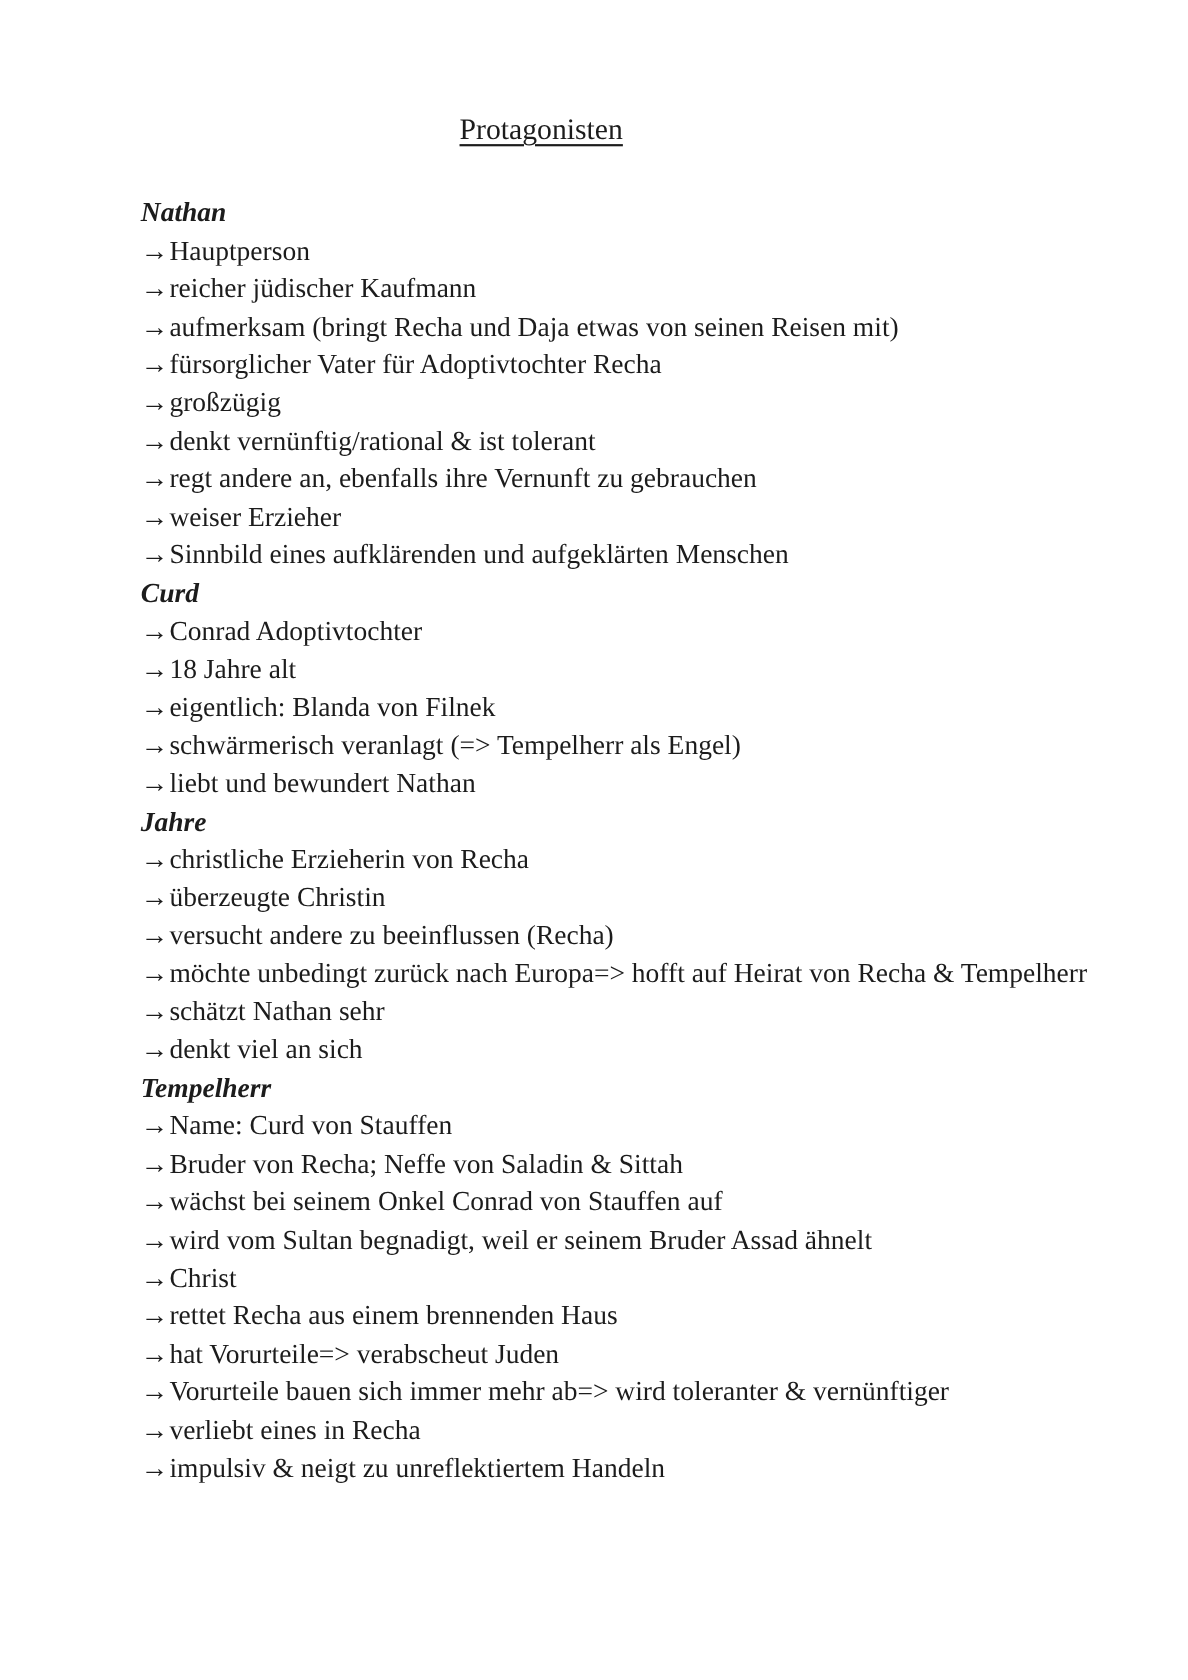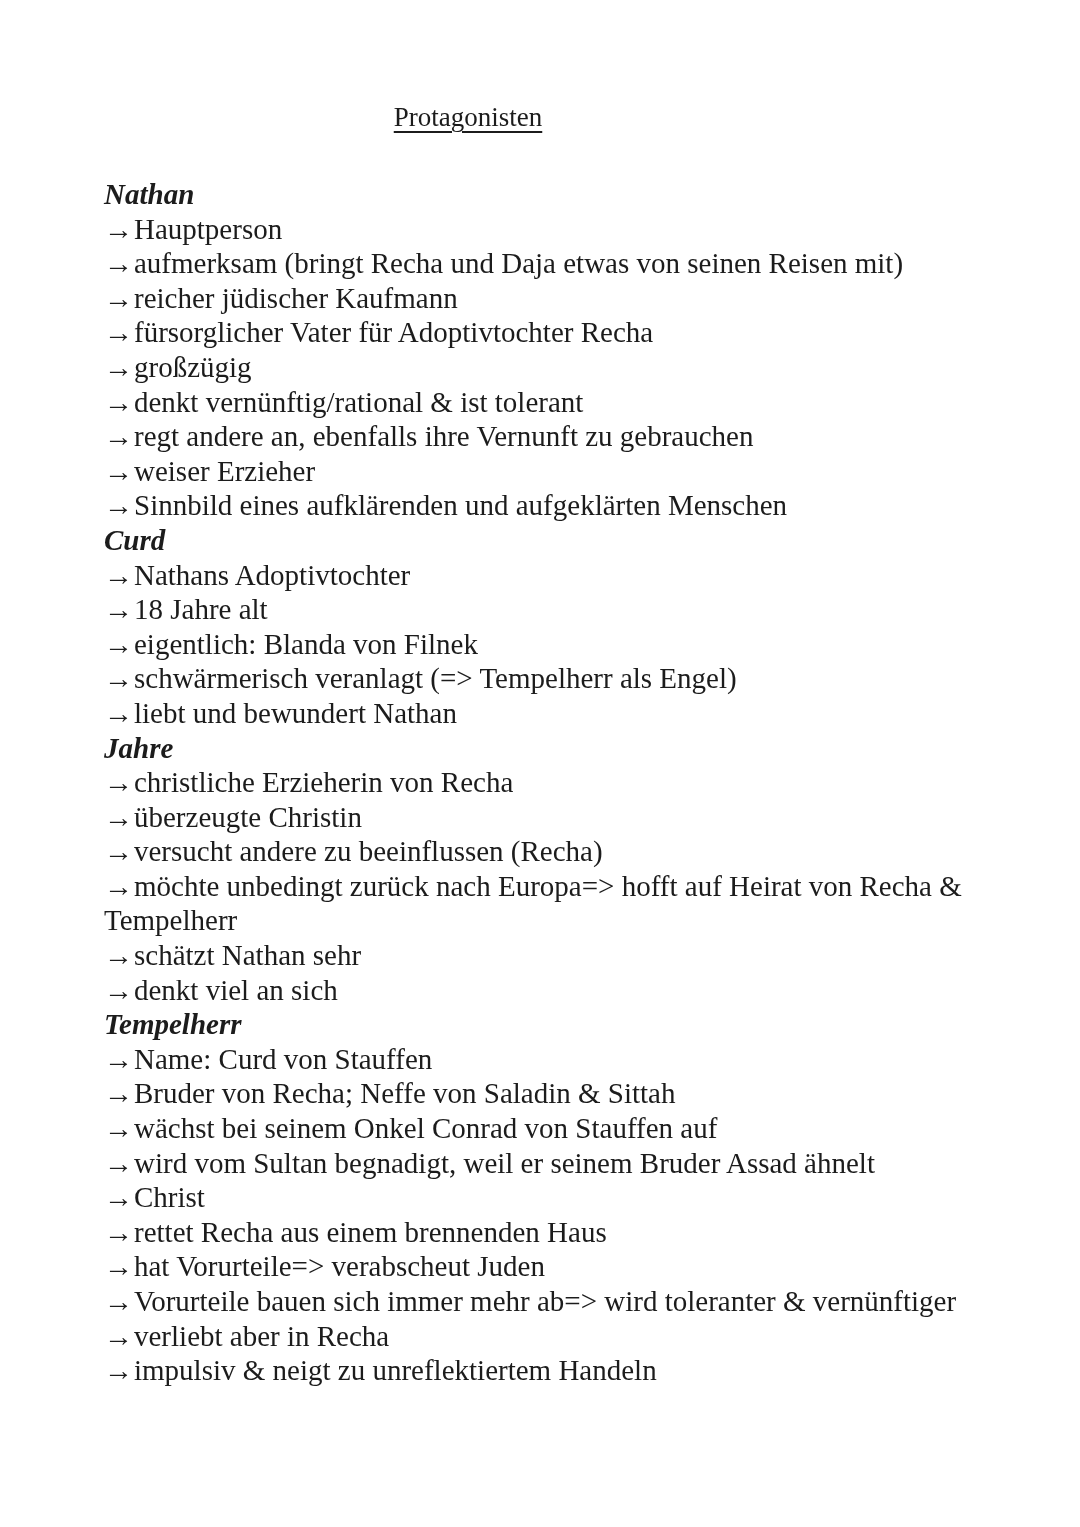--- a/index.html
+++ b/index.html
@@ -9,35 +9,36 @@
   }
   .page {
     position: relative;
     width: 936px;
     min-height: 1527px;
     background: #ffffff;
     box-sizing: border-box;
     padding: 102px 96px 60px 104px;
     font-family: "Liberation Serif", "DejaVu Serif", serif;
     color: #1c1c1c;
+    margin-left: 24px;
   }
   .title {
     font-size: 27px;
     font-weight: 400;
     text-align: center;
     text-decoration: underline;
     text-underline-offset: 5px;
     text-decoration-thickness: 1.5px;
     margin: 0 0 44px 0;
     
     margin-left: -8px;
   }
   .content {
     width: 880px;
-    font-size: 29px;
+    font-size: 25px;
     line-height: 34.6px;
   }
   .heading {
     font-weight: 700;
     font-style: italic;
   }
   .item {
     font-weight: 400;
   }
   .arrow {
@@ -46,46 +47,46 @@
   }
 </style>
 </head>
 <body>
 
 <div class="page">
   <h1 class="title">Protagonisten</h1>
   <div class="content" id="content">
       <div class="heading">Nathan</div>
       <div class="item"><span class="arrow">→</span><span>Hauptperson</span></div>
+      <div class="item"><span class="arrow">→</span><span>reicher jüdischer Kaufmann</span></div>
       <div class="item"><span class="arrow">→</span><span>aufmerksam (bringt Recha und Daja etwas von seinen Reisen mit)</span></div>
-      <div class="item"><span class="arrow">→</span><span>reicher jüdischer Kaufmann</span></div>
       <div class="item"><span class="arrow">→</span><span>fürsorglicher Vater für Adoptivtochter Recha</span></div>
       <div class="item"><span class="arrow">→</span><span>großzügig</span></div>
       <div class="item"><span class="arrow">→</span><span>denkt vernünftig/rational &amp; ist tolerant</span></div>
       <div class="item"><span class="arrow">→</span><span>regt andere an, ebenfalls ihre Vernunft zu gebrauchen</span></div>
       <div class="item"><span class="arrow">→</span><span>weiser Erzieher</span></div>
       <div class="item"><span class="arrow">→</span><span>Sinnbild eines aufklärenden und aufgeklärten Menschen</span></div>
       <div class="heading">Curd</div>
-      <div class="item"><span class="arrow">→</span><span>Nathans Adoptivtochter</span></div>
+      <div class="item"><span class="arrow">→</span><span>Conrad Adoptivtochter</span></div>
       <div class="item"><span class="arrow">→</span><span>18 Jahre alt</span></div>
       <div class="item"><span class="arrow">→</span><span>eigentlich: Blanda von Filnek</span></div>
       <div class="item"><span class="arrow">→</span><span>schwärmerisch veranlagt (=&gt; Tempelherr als Engel)</span></div>
       <div class="item"><span class="arrow">→</span><span>liebt und bewundert Nathan</span></div>
       <div class="heading">Jahre</div>
       <div class="item"><span class="arrow">→</span><span>christliche Erzieherin von Recha</span></div>
       <div class="item"><span class="arrow">→</span><span>überzeugte Christin</span></div>
       <div class="item"><span class="arrow">→</span><span>versucht andere zu beeinflussen (Recha)</span></div>
       <div class="item"><span class="arrow">→</span><span>möchte unbedingt zurück nach Europa=&gt; hofft auf Heirat von Recha &amp; Tempelherr</span></div>
       <div class="item"><span class="arrow">→</span><span>schätzt Nathan sehr</span></div>
       <div class="item"><span class="arrow">→</span><span>denkt viel an sich</span></div>
       <div class="heading">Tempelherr</div>
       <div class="item"><span class="arrow">→</span><span>Name: Curd von Stauffen</span></div>
       <div class="item"><span class="arrow">→</span><span>Bruder von Recha; Neffe von Saladin &amp; Sittah</span></div>
       <div class="item"><span class="arrow">→</span><span>wächst bei seinem Onkel Conrad von Stauffen auf</span></div>
       <div class="item"><span class="arrow">→</span><span>wird vom Sultan begnadigt, weil er seinem Bruder Assad ähnelt</span></div>
       <div class="item"><span class="arrow">→</span><span>Christ</span></div>
       <div class="item"><span class="arrow">→</span><span>rettet Recha aus einem brennenden Haus</span></div>
       <div class="item"><span class="arrow">→</span><span>hat Vorurteile=&gt; verabscheut Juden</span></div>
       <div class="item"><span class="arrow">→</span><span>Vorurteile bauen sich immer mehr ab=&gt; wird toleranter &amp; vernünftiger</span></div>
-      <div class="item"><span class="arrow">→</span><span>verliebt aber in Recha</span></div>
+      <div class="item"><span class="arrow">→</span><span>verliebt eines in Recha</span></div>
       <div class="item"><span class="arrow">→</span><span>impulsiv &amp; neigt zu unreflektiertem Handeln</span></div>
     </div>
 </div>
 
 </body></html>

